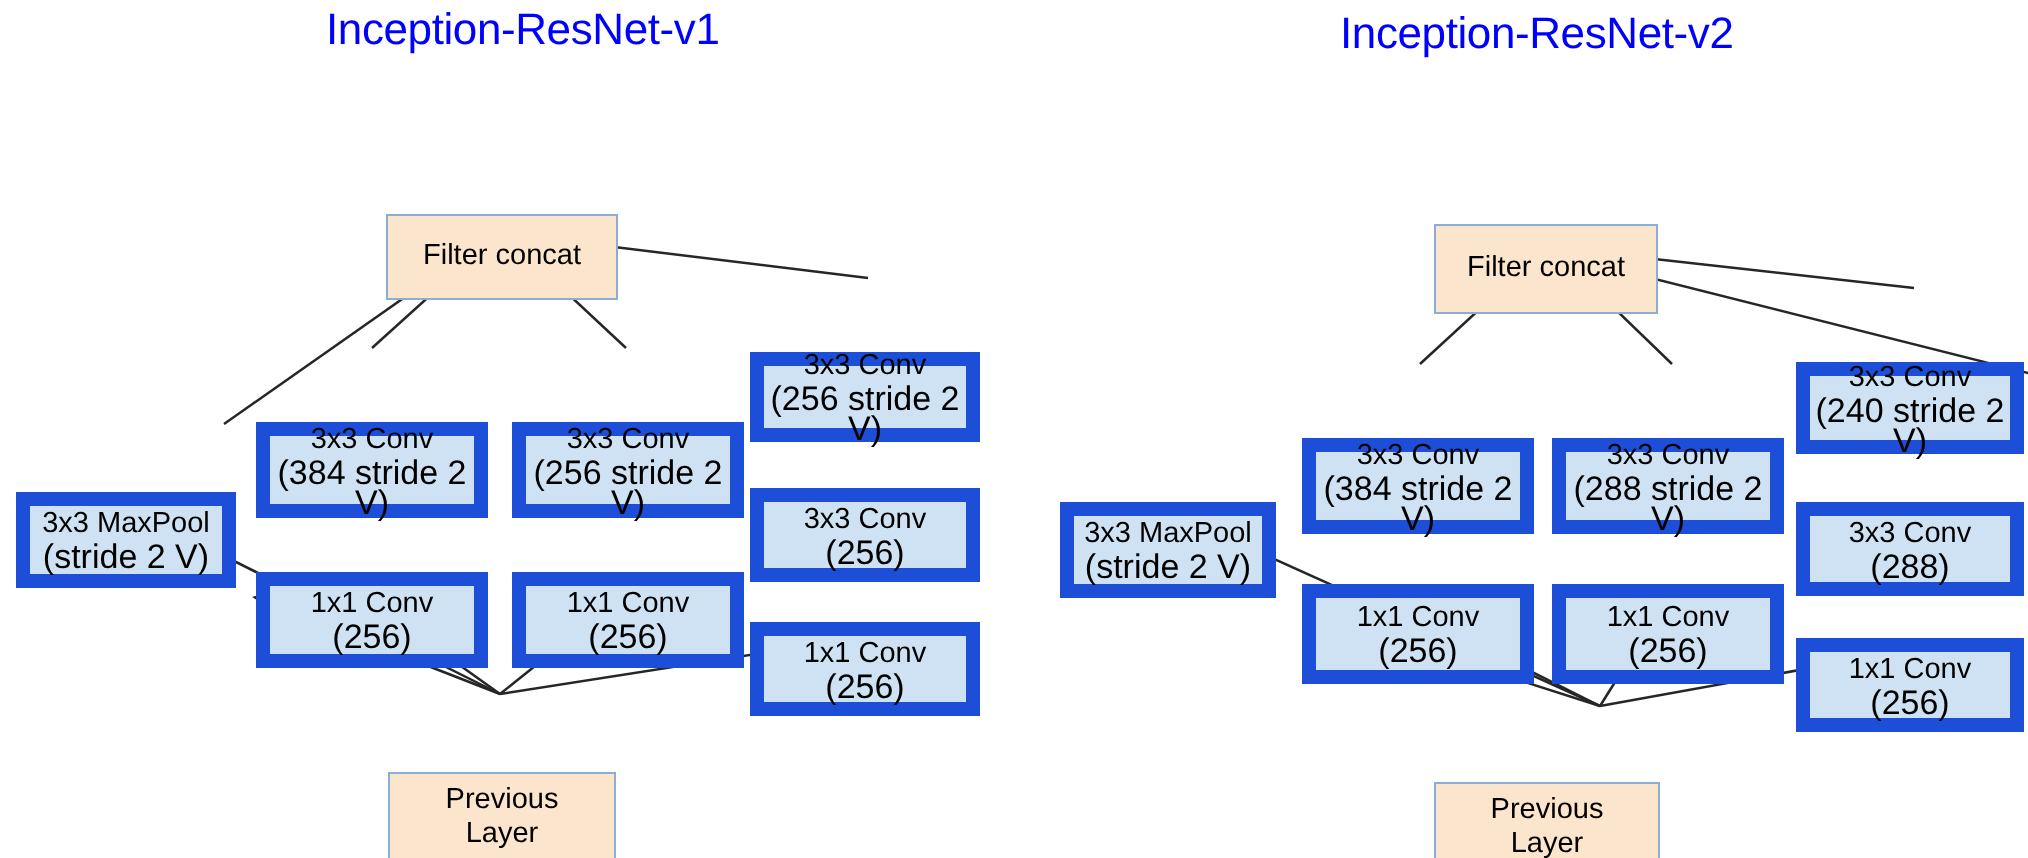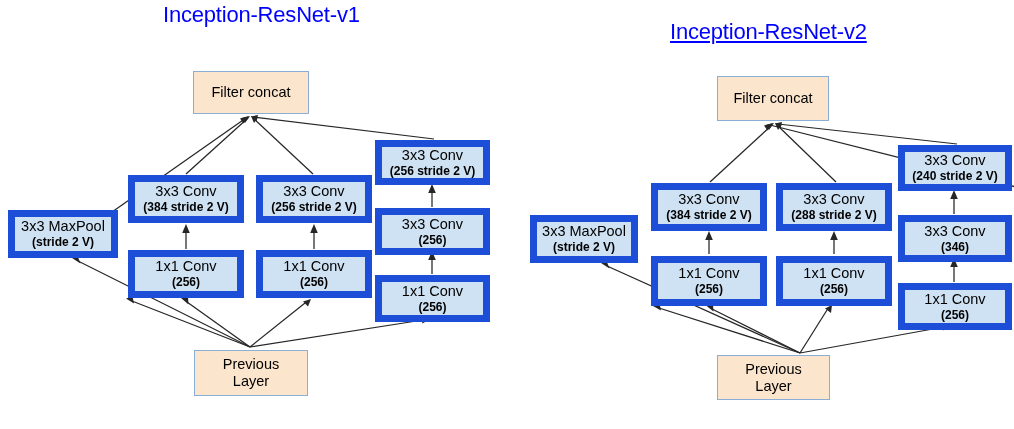--- a/index.html
+++ b/index.html
@@ -5,23 +5,23 @@
   html,body{margin:0;padding:0;background:#ffffff;}
   body{width:1014px;height:429px;position:relative;overflow:hidden;
        font-family:"Liberation Sans","DejaVu Sans",sans-serif;}
   .diagram{position:absolute;top:0;height:404px;}
   #diagram-v1{left:0;width:507px;}
   #diagram-v2{left:507px;width:507px;}
   .title{position:absolute;white-space:nowrap;color:#0000ff;
          font-size:22px;line-height:24px;letter-spacing:-0.2px;}
   .node{position:absolute;box-sizing:border-box;display:flex;
         flex-direction:column;align-items:center;justify-content:center;
-        text-align:center;color:#000000;}
+        text-align:center;color:#000000;margin-top:36px;}
   .node .l1{font-size:14.5px;line-height:17px;}
-  .node .l2{font-size:12px;line-height:15px;font-weight:bold;}
+  .node .l2{font-size:17px;line-height:15px;}
   .blue{background:#cfe2f3;border:7px solid #1d4ed8;}
   .peach{background:#fce5cd;border:1px solid #8aaed6;}
   svg.edges{position:absolute;left:0;top:0;width:507px;height:429px;
             overflow:visible;pointer-events:none;}
   svg.edges path,svg.edges line{stroke:#262626;stroke-width:1.25;fill:none;}
   .ahead{fill:#262626;stroke:none;}
 </style>
 </head>
 <body>
 
@@ -112,21 +112,21 @@
   </div>
 
   <div class="node peach" style="left:194px;top:350px;width:114px;height:46px;">
     <span class="l1">Previous</span>
     <span class="l1">Layer</span>
   </div>
 </div>
 
 <div class="diagram" id="diagram-v2">
 
-  <div class="title" style="left:163px;top:20px;text-decoration:underline;">Inception-ResNet-v2</div>
+  <div class="title" style="left:163px;top:5px;">Inception-ResNet-v2</div>
 
   <svg class="edges">
 
     <path d="M628,217 L263,125"></path>
     <polygon class="ahead" points="266,123 257,125.5 260.5,130.5"></polygon>
 
     <path d="M203,182 L265,125"></path>
     <polygon class="ahead" points="267,123 258.5,125 262,130"></polygon>
 
     <path d="M329,182 L270,125"></path>
@@ -189,21 +189,21 @@
     <span class="l1">1x1 Conv</span>
     <span class="l2">(256)</span>
   </div>
 
   <div class="node blue" style="left:391px;top:145px;width:114px;height:46px;">
     <span class="l1">3x3 Conv</span>
     <span class="l2">(240 stride 2 V)</span>
   </div>
   <div class="node blue" style="left:391px;top:215px;width:114px;height:47px;">
     <span class="l1">3x3 Conv</span>
-    <span class="l2">(346)</span>
+    <span class="l2">(288)</span>
   </div>
   <div class="node blue" style="left:391px;top:283px;width:114px;height:47px;">
     <span class="l1">1x1 Conv</span>
     <span class="l2">(256)</span>
   </div>
 
   <div class="node peach" style="left:210px;top:355px;width:113px;height:45px;">
     <span class="l1">Previous</span>
     <span class="l1">Layer</span>
   </div>

